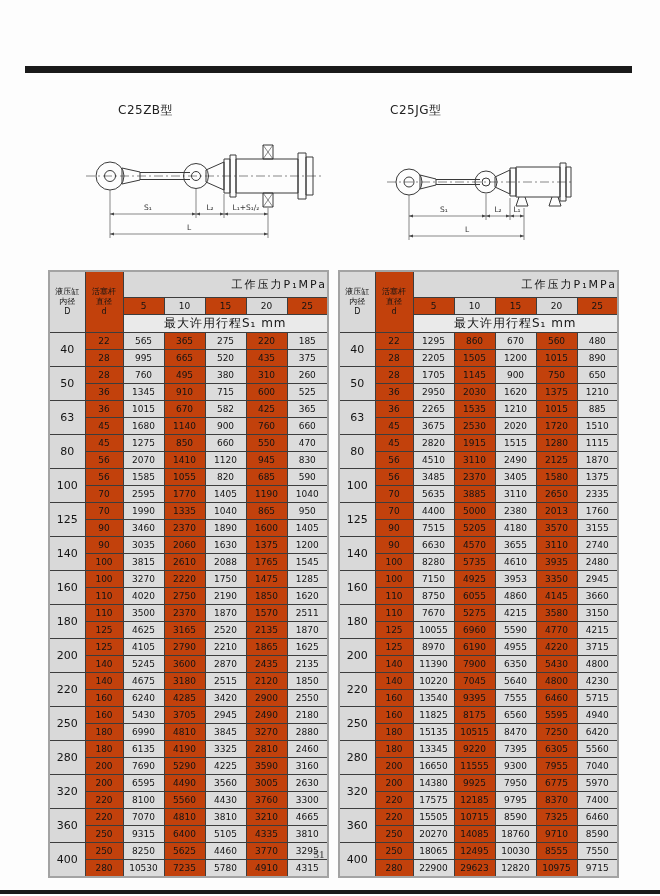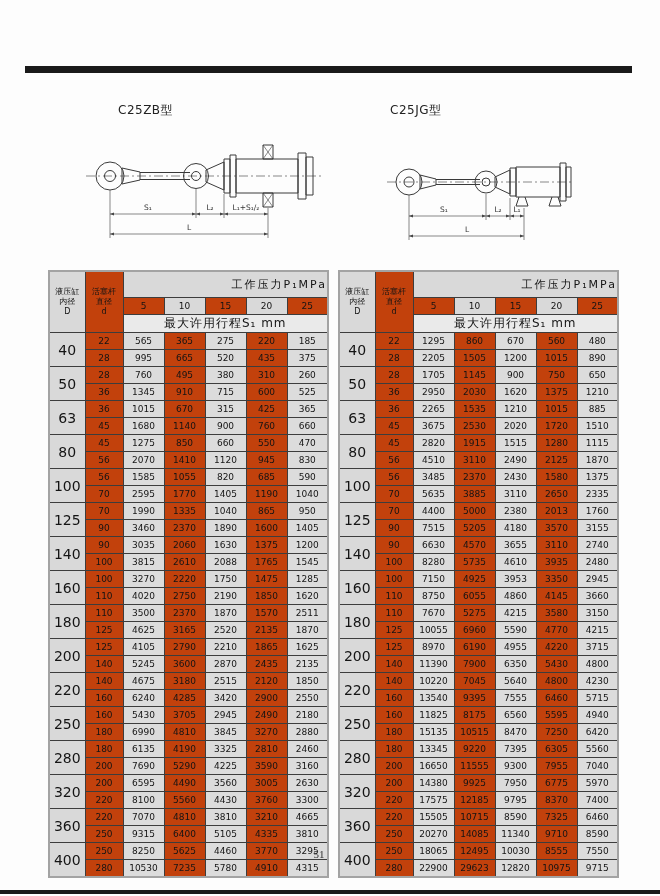--- a/index.html
+++ b/index.html
@@ -33,21 +33,21 @@
   }
   .hd-multi { font-size:8px; line-height:1.25; }
   .row-h1 th { height:25px; }
   .row-h2 th { height:16px; }
   .row-h3 th { height:15px; font-size:12px; letter-spacing:1px; }
   tbody td { height:16px; }
   .ptitle { font-size:11px; letter-spacing:2px;text-align:right; }
   .bg-g { background:#d9d9d9; }   
   .bg-d { background:#dcdcdc; }   
   .bg-s { background:#eaeaea; }   
-  .dcol { font-size:14px; }
+  .dcol { font-size:11px; }
 
   .page-number {
     position:absolute; left:0; top:848px; width:638px; text-align:center;
     font-family:"Liberation Serif","DejaVu Serif",serif; font-size:11px; color:#333;
   }
 </style>
 </head>
 <body>
 
 <div class="rule-top"></div>
@@ -220,21 +220,21 @@
           <td>910</td>
           <td class="bg-d">715</td>
           <td>600</td>
           <td class="bg-d">525</td>
         </tr>
         <tr>
           <td class="bg-g dcol" rowspan="2">63</td>
           <td>36</td>
           <td class="bg-d">1015</td>
           <td>670</td>
-          <td class="bg-d">315</td>
+          <td class="bg-d">582</td>
           <td>425</td>
           <td class="bg-d">365</td>
         </tr>
         <tr>
           <td>45</td>
           <td class="bg-d">1680</td>
           <td>1140</td>
           <td class="bg-d">900</td>
           <td>760</td>
           <td class="bg-d">660</td>
@@ -566,21 +566,21 @@
           <td>3110</td>
           <td class="bg-d">2490</td>
           <td>2125</td>
           <td class="bg-d">1870</td>
         </tr>
         <tr>
           <td class="bg-g dcol" rowspan="2">100</td>
           <td>56</td>
           <td class="bg-d">3485</td>
           <td>2370</td>
-          <td class="bg-d">2430</td>
+          <td class="bg-d">3405</td>
           <td>1580</td>
           <td class="bg-d">1375</td>
         </tr>
         <tr>
           <td>70</td>
           <td class="bg-d">5635</td>
           <td>3885</td>
           <td class="bg-d">3110</td>
           <td>2650</td>
           <td class="bg-d">2335</td>
@@ -744,21 +744,21 @@
           <td class="bg-d">15505</td>
           <td>10715</td>
           <td class="bg-d">8590</td>
           <td>7325</td>
           <td class="bg-d">6460</td>
         </tr>
         <tr>
           <td>250</td>
           <td class="bg-d">20270</td>
           <td>14085</td>
-          <td class="bg-d">11340</td>
+          <td class="bg-d">18760</td>
           <td>9710</td>
           <td class="bg-d">8590</td>
         </tr>
         <tr>
           <td class="bg-g dcol" rowspan="2">400</td>
           <td>250</td>
           <td class="bg-d">18065</td>
           <td>12495</td>
           <td class="bg-d">10030</td>
           <td>8555</td>

